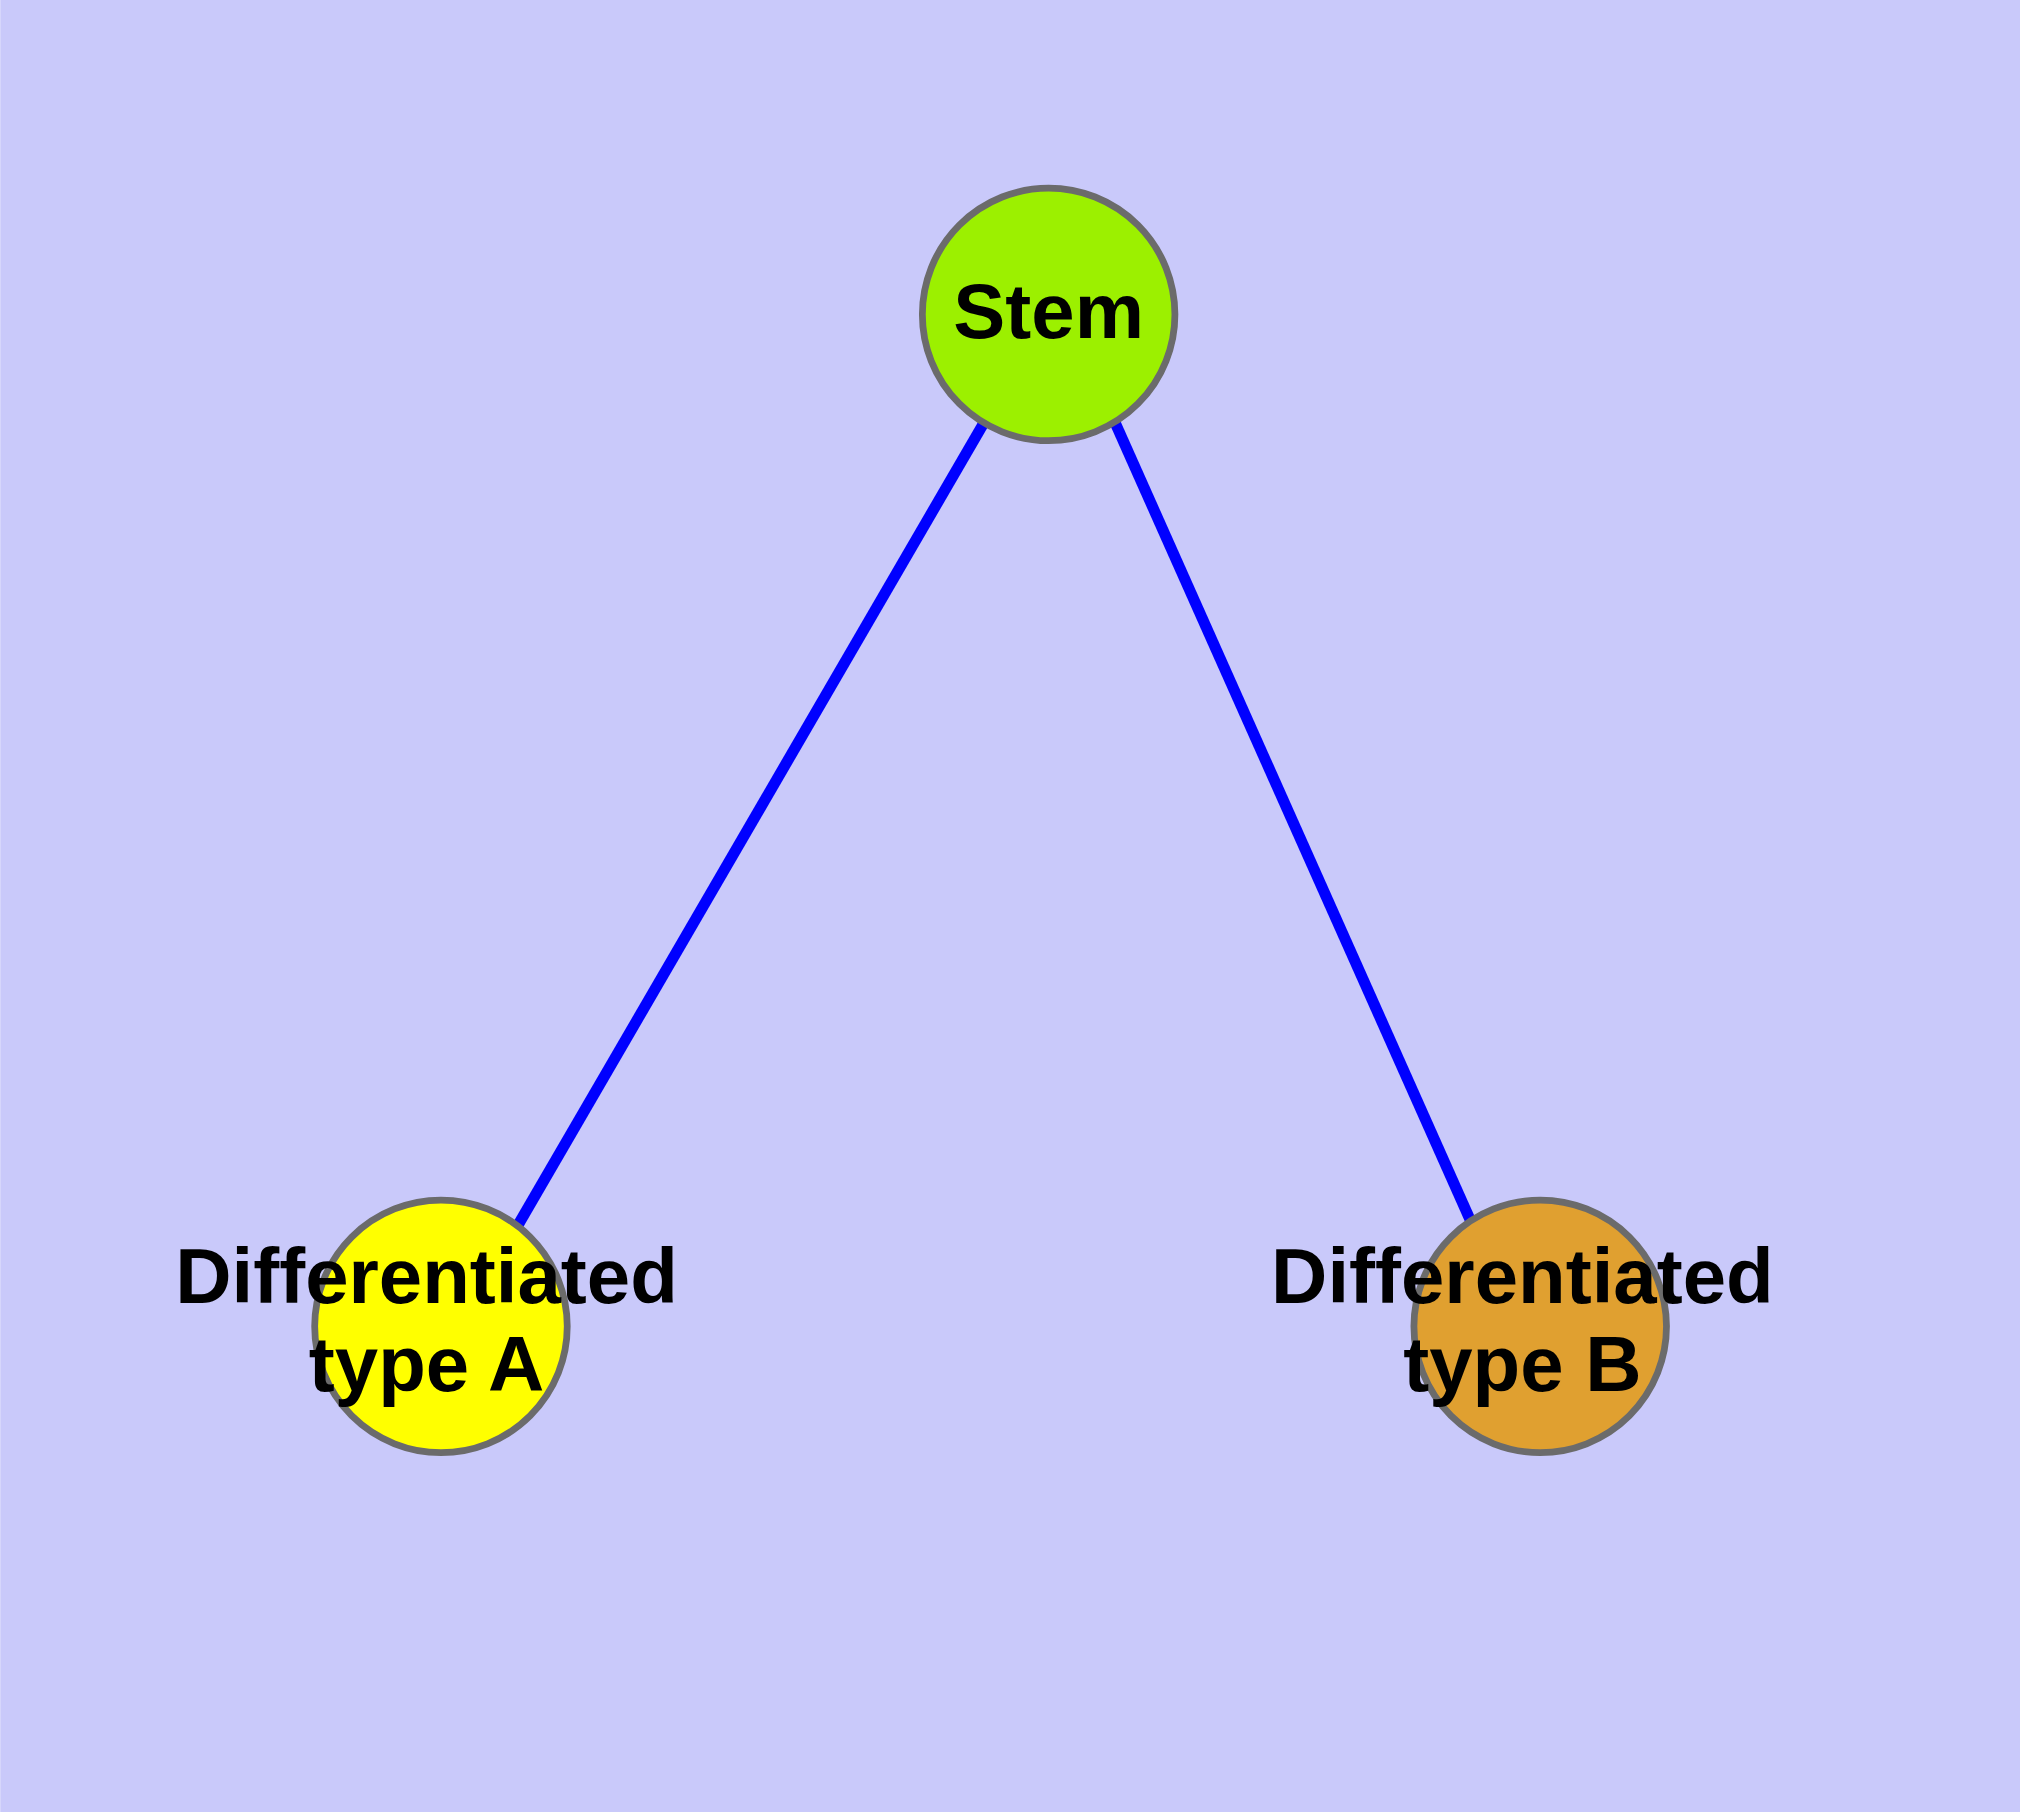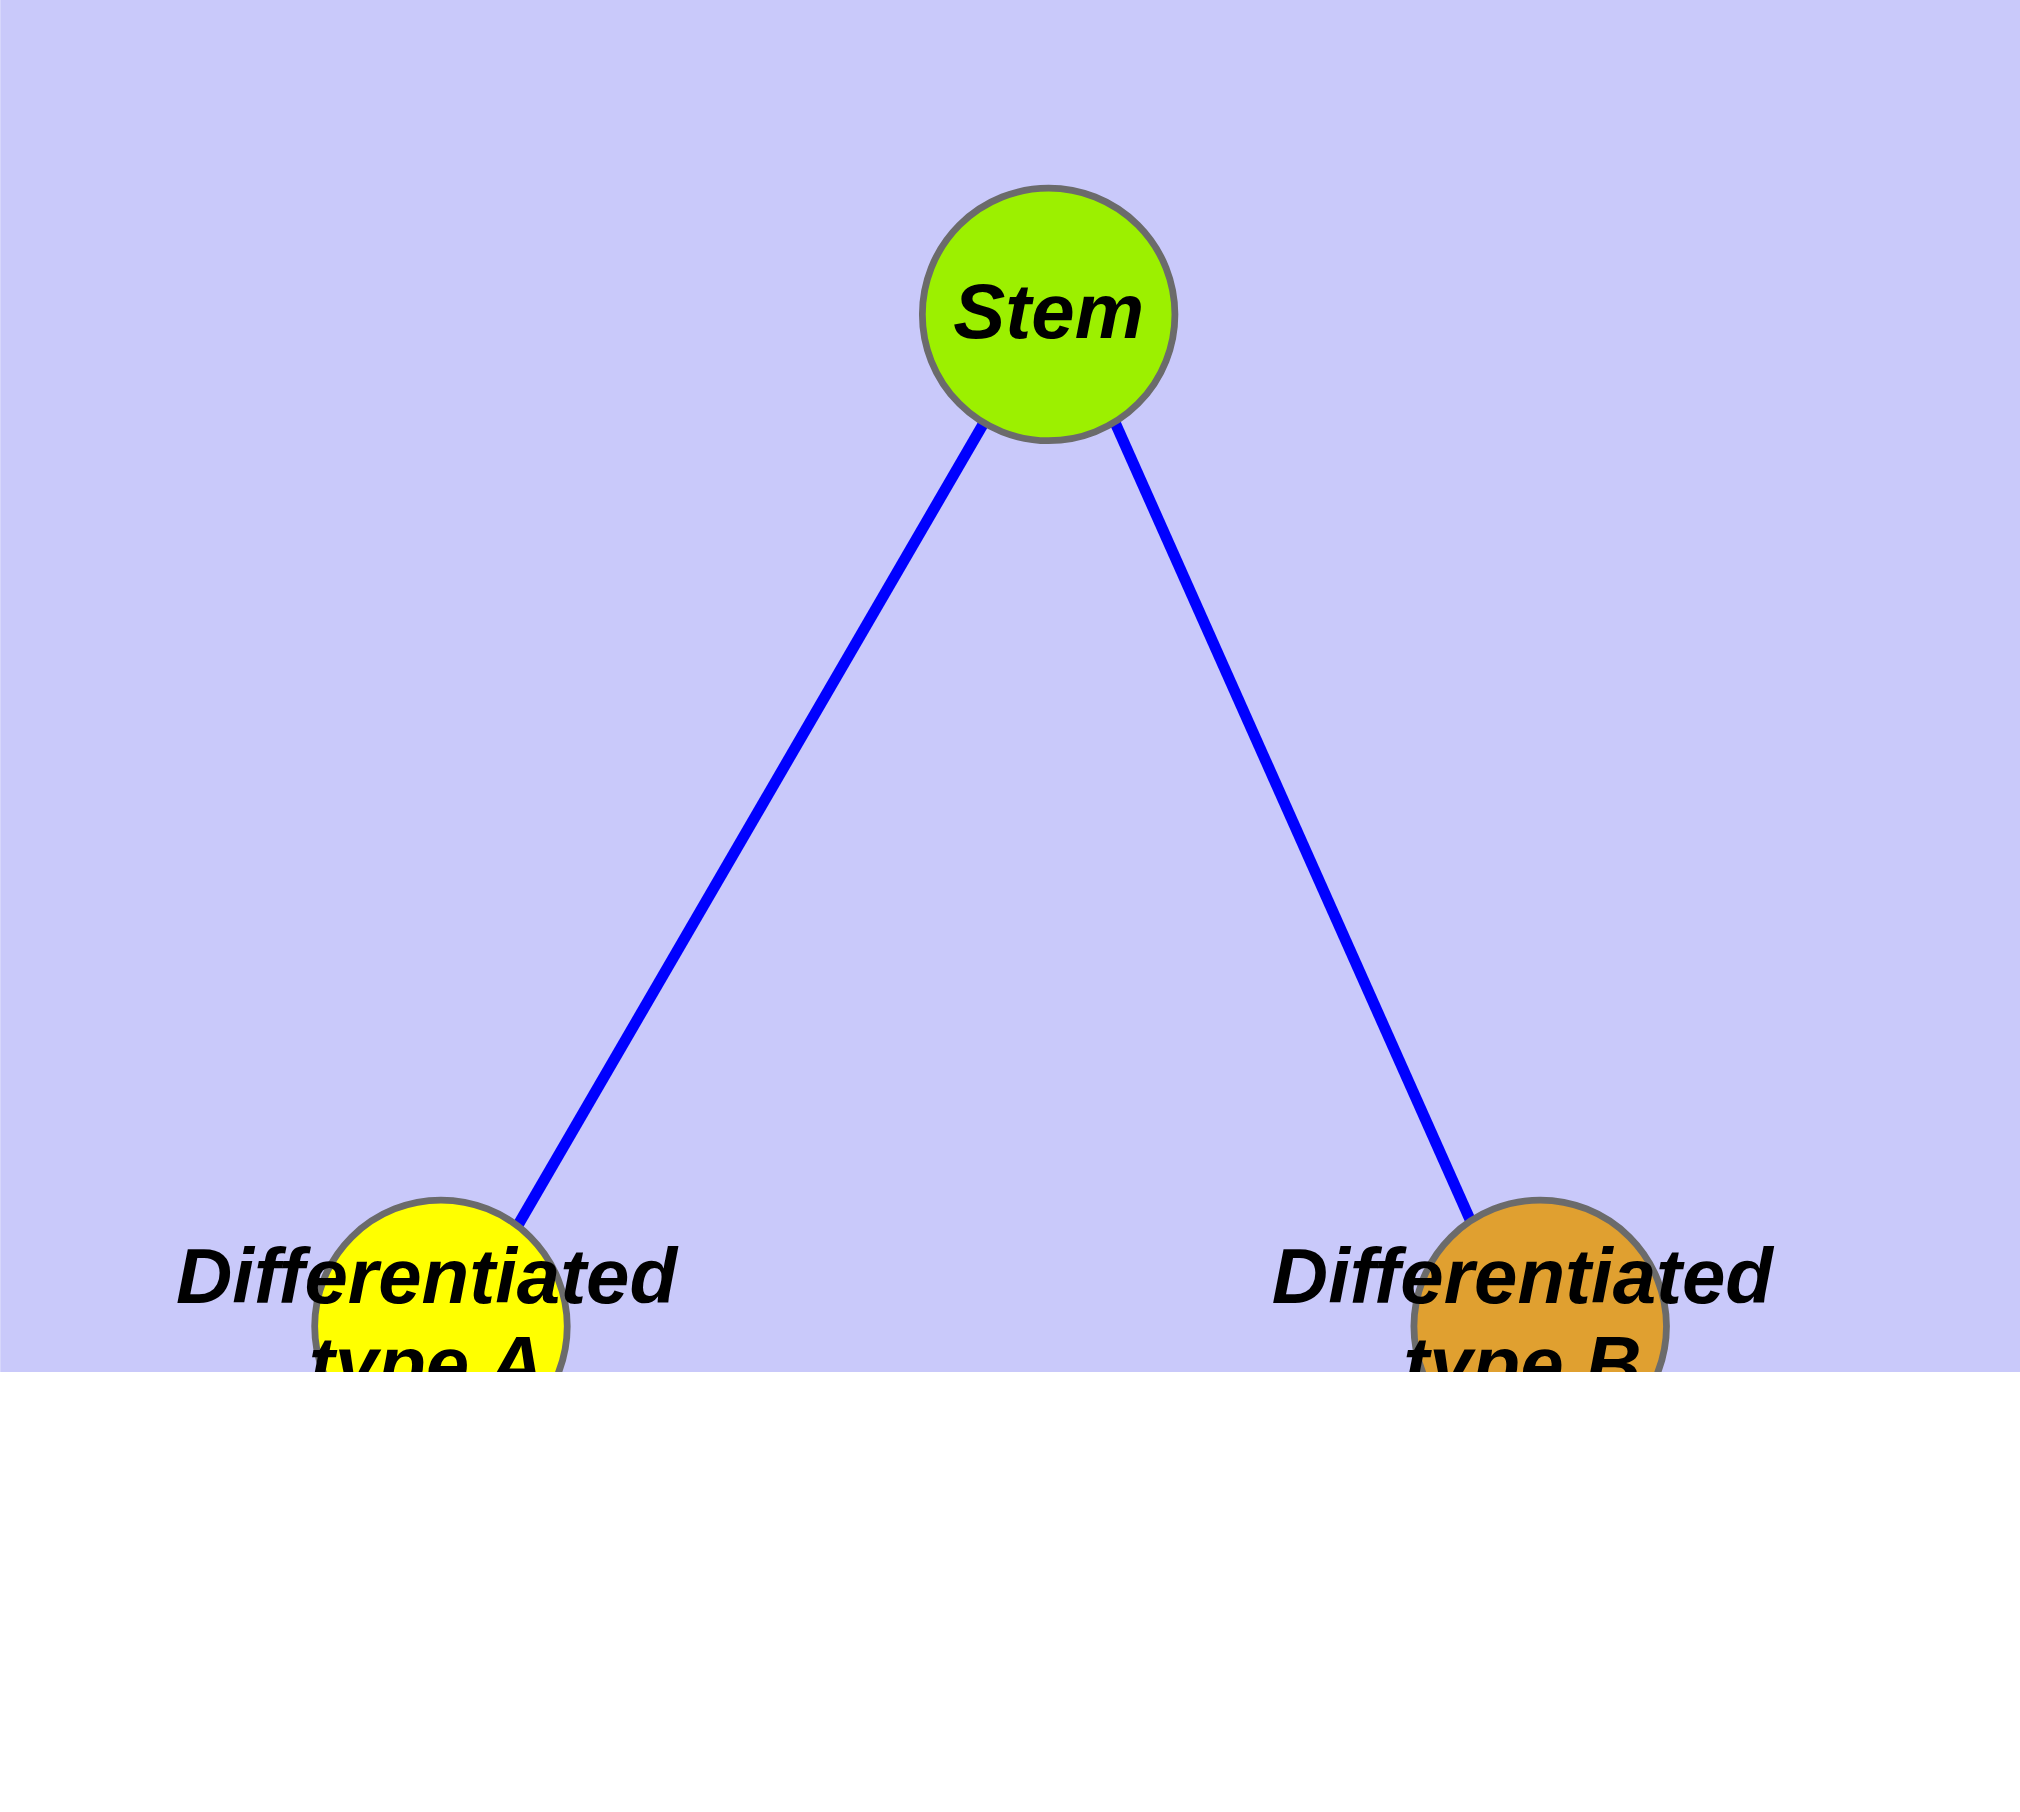--- a/index.html
+++ b/index.html
@@ -23,21 +23,21 @@
     font-weight: bold;
     font-size: 92px;
     fill: #000000;
     text-anchor: middle;
     dominant-baseline: middle;
   }
 </style>
 </head>
 <body>
 
-<div id="canvas-wrap" style="width: 2021px; height: 1372px; font-style: italic;">
+<div id="canvas-wrap" style="width: 2021px; height: 1812px;">
   <svg id="graph-svg" viewBox="0 0 2384 2138" preserveAspectRatio="xMidYMid meet" style="width: 2021px; height: 1812px;">
     <rect id="bg-rect" x="0" y="0" width="2384" height="2138" fill="#c9c9fa"></rect>
     <g id="edges-layer">
         <line x1="1160" y1="500" x2="610" y2="1447" stroke="#0000ff" stroke-width="13" stroke-linecap="butt"></line>
         <line x1="1316" y1="500" x2="1736" y2="1443" stroke="#0000ff" stroke-width="13" stroke-linecap="butt"></line>
       </g>
     <g id="nodes-layer">
         <g>
           <circle cx="1237" cy="371" r="149" fill="#9cf000" stroke="#6b6b6b" stroke-width="8"></circle>
           <text class="node-label" x="1237" y="374" font-size="92" fill="#000000"><tspan x="1237" dy="0">Stem</tspan></text>

